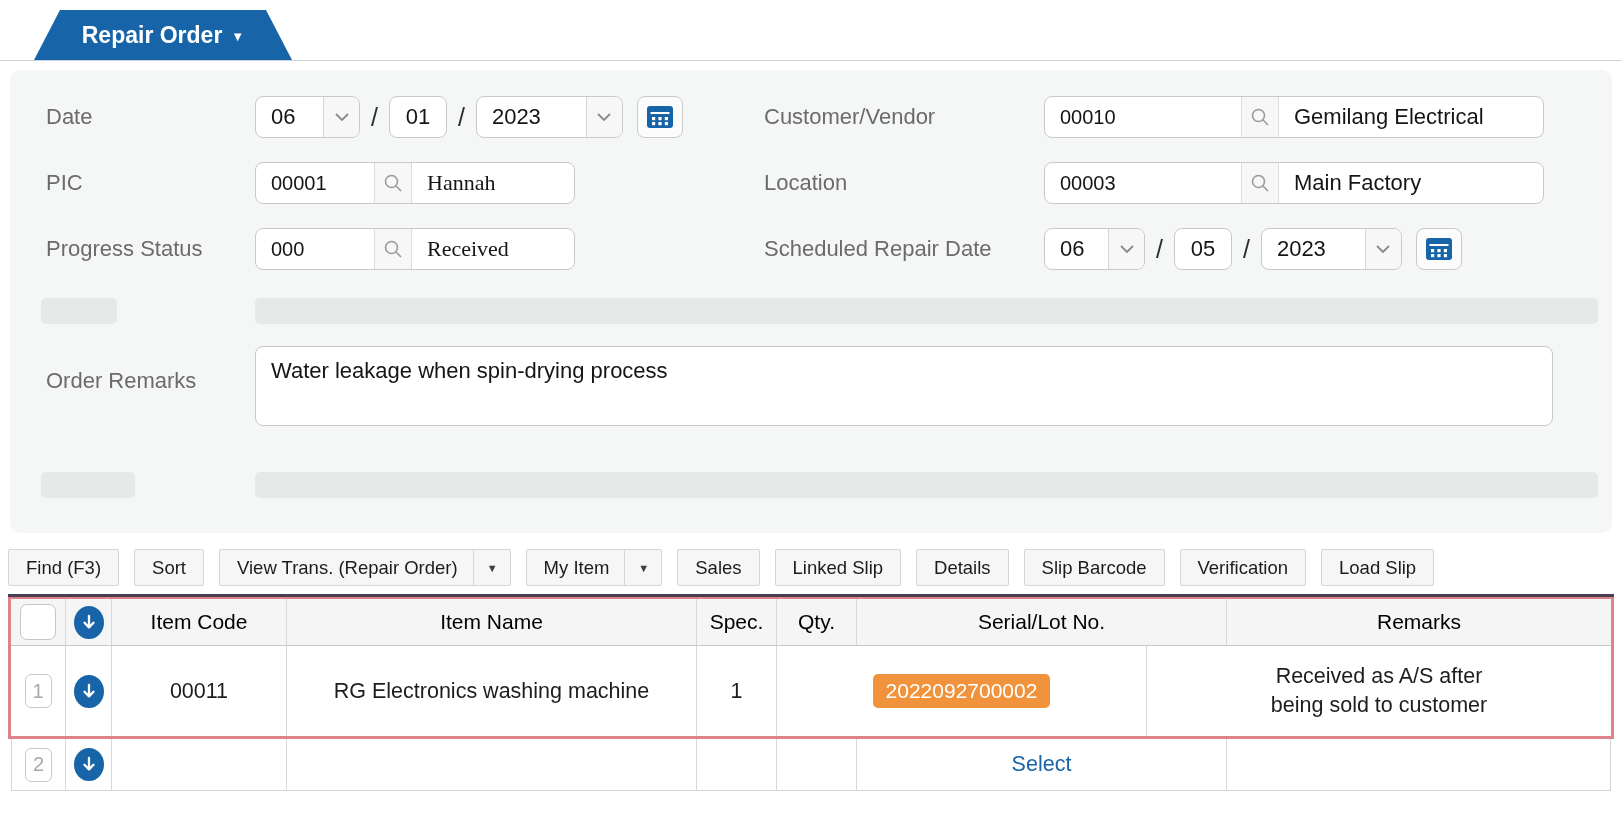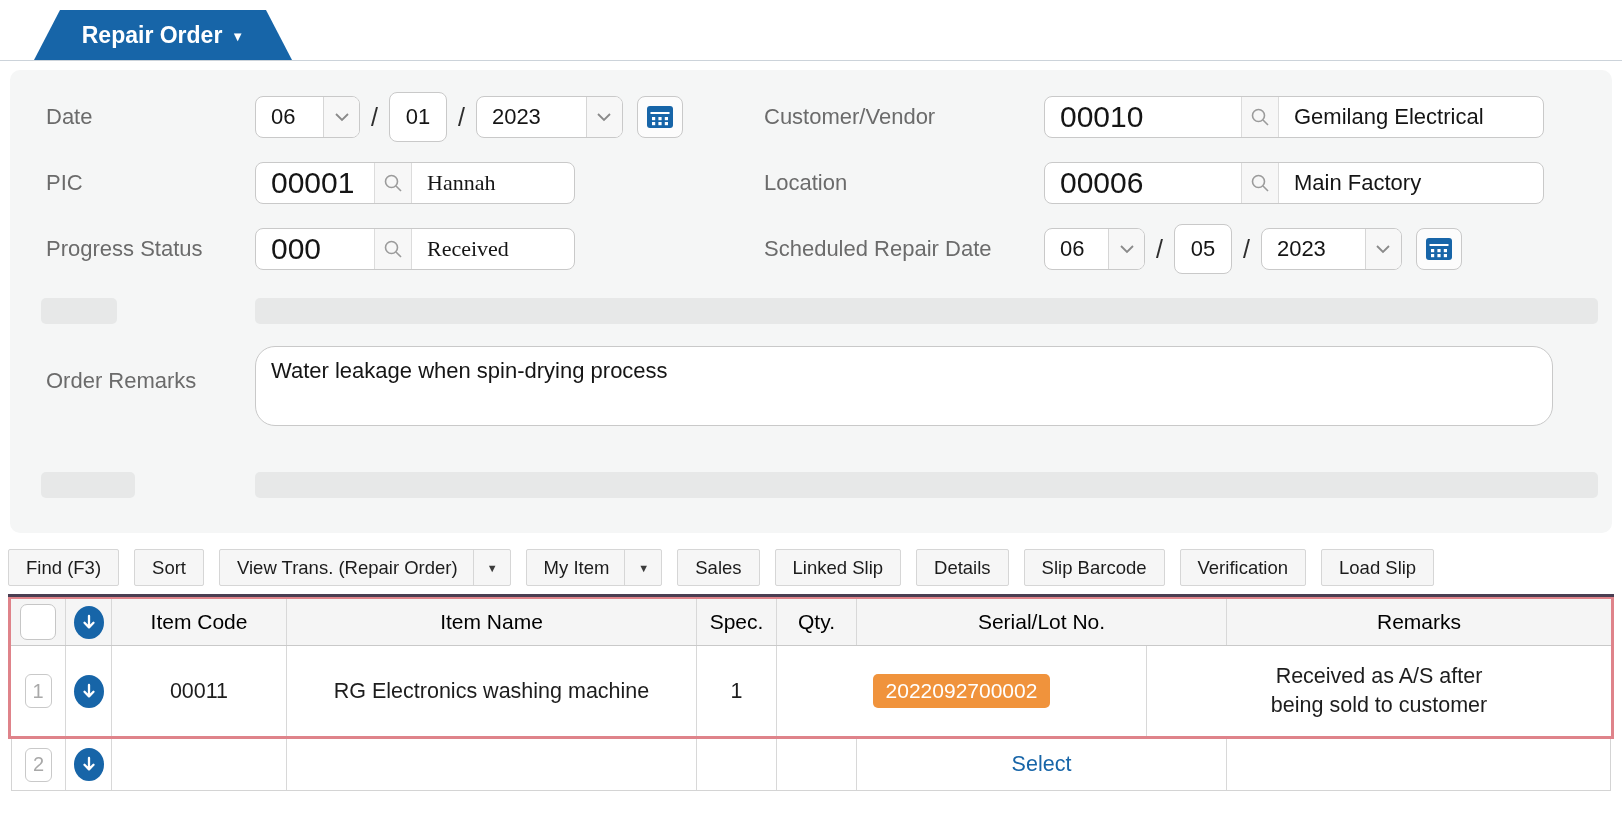--- a/index.html
+++ b/index.html
@@ -34,41 +34,41 @@
   .fleft{width:509px;flex:0 0 509px;display:flex;align-items:center;}
   .dsep{font-size:25px;color:#2e2e2e;margin:0 11px;font-weight:300;}
   
   .combo{display:flex;height:42px;border:1px solid #c9c9c9;border-radius:8px;background:#fff;overflow:hidden;}
   .combo-val{display:flex;align-items:center;padding-left:15px;font-size:22px;color:#151515;}
   .combo-btn{display:flex;align-items:center;justify-content:center;width:36px;background:#f7f7f7;border-left:1px solid #d6d6d6;cursor:pointer;}
   .m-combo .combo-val{width:67px;}
   .y-combo .combo-val{width:109px;}
   .m-combo-sm .combo-val{width:63px;}
   .y-combo-sm .combo-val{width:103px;}
-  .dinput{width:58px;height:50px;border:1px solid #c9c9c9;border-radius:8px;background:#fff;
+  .dinput{width:58px;height:42px;border:1px solid #c9c9c9;border-radius:8px;background:#fff;
     display:flex;align-items:center;justify-content:center;font-size:22px;color:#151515;}
   .calbtn{margin-left:14px;width:46px;height:42px;border:1px solid #c9c9c9;border-radius:8px;background:#fcfcfc;
     display:flex;align-items:center;justify-content:center;cursor:pointer;}
   
   .igroup{display:flex;height:42px;border:1px solid #c9c9c9;border-radius:8px;background:#fff;overflow:hidden;}
-  .ig-code{display:flex;align-items:center;padding-left:15px;font-size:30px;color:#151515;}
+  .ig-code{display:flex;align-items:center;padding-left:15px;font-size:20px;color:#151515;}
   .ig-search{display:flex;align-items:center;justify-content:center;width:38px;background:#f7f7f7;
     border-left:1px solid #dcdcdc;border-right:1px solid #dcdcdc;cursor:pointer;}
   .ig-name{display:flex;align-items:center;padding-left:15px;font-size:22px;color:#151515;}
   .grp-l .ig-code{width:118px;} .grp-l .ig-name{width:162px;font-family:Liberation Serif, serif;}
   .grp-r .ig-code{width:196px;} .grp-r .ig-name{width:264px;}
   
   .bars-row{display:flex;align-items:center;height:58px;padding-left:31px;}
   .bar{background:#e7e8e8;border-radius:5px;height:26px;}
   .bar-sm1{width:76px;margin-right:138px;}
   .bar-sm2{width:94px;margin-right:120px;}
   .bar-lg{width:1343px;}
   .details-row{display:flex;align-items:flex-start;height:96px;padding-left:36px;margin-top:6px;}
   .details-row .flabel{padding-top:22px;}
-  .textarea{width:1298px;height:80px;background:#fff;border:1px solid #c9c9c9;border-radius:20px;
+  .textarea{width:1298px;height:80px;background:#fff;border:1px solid #c9c9c9;border-radius:8px;
     padding:11px 15px;font-size:22px;color:#151515;}
   
   .toolbar{margin:16px 8px 0;display:flex;gap:15px;}
   .tbtn{display:flex;align-items:center;height:37px;border:1px solid #d6d6d6;background:#f6f6f6;
     border-radius:2px;font-size:18.5px;color:#1c1c1c;cursor:pointer;padding:0 17px;white-space:nowrap;}
   .tbtn .tb-caret{font-size:11px;color:#3c3c3c;border-left:1px solid #d6d6d6;
     margin-left:15px;margin-right:-5px;padding-left:13px;align-self:stretch;display:flex;align-items:center;}
   
   .grid{margin:8px 8px 0;}
   .grid-topline{height:3px;background:var(--table-top);}
@@ -169,21 +169,21 @@
             <svg width="22" height="22" viewBox="0 0 22 22">
                 <circle cx="9.5" cy="9.5" r="6" fill="none" stroke="#9b9b9b" stroke-width="1.6"></circle>
                 <line x1="14" y1="14" x2="19" y2="19" stroke="#9b9b9b" stroke-width="1.6"></line>
               </svg>
           </span>
           <span class="ig-name">Hannah</span>
         </div>
       </div>
       <div class="flabel lab-r">Location</div>
       <div class="igroup grp-r">
-        <span class="ig-code">00006</span>
+        <span class="ig-code">00003</span>
         <span class="ig-search">
           <svg width="22" height="22" viewBox="0 0 22 22">
               <circle cx="9.5" cy="9.5" r="6" fill="none" stroke="#9b9b9b" stroke-width="1.6"></circle>
               <line x1="14" y1="14" x2="19" y2="19" stroke="#9b9b9b" stroke-width="1.6"></line>
             </svg>
         </span>
         <span class="ig-name">Main Factory</span>
       </div>
     </div>
 

